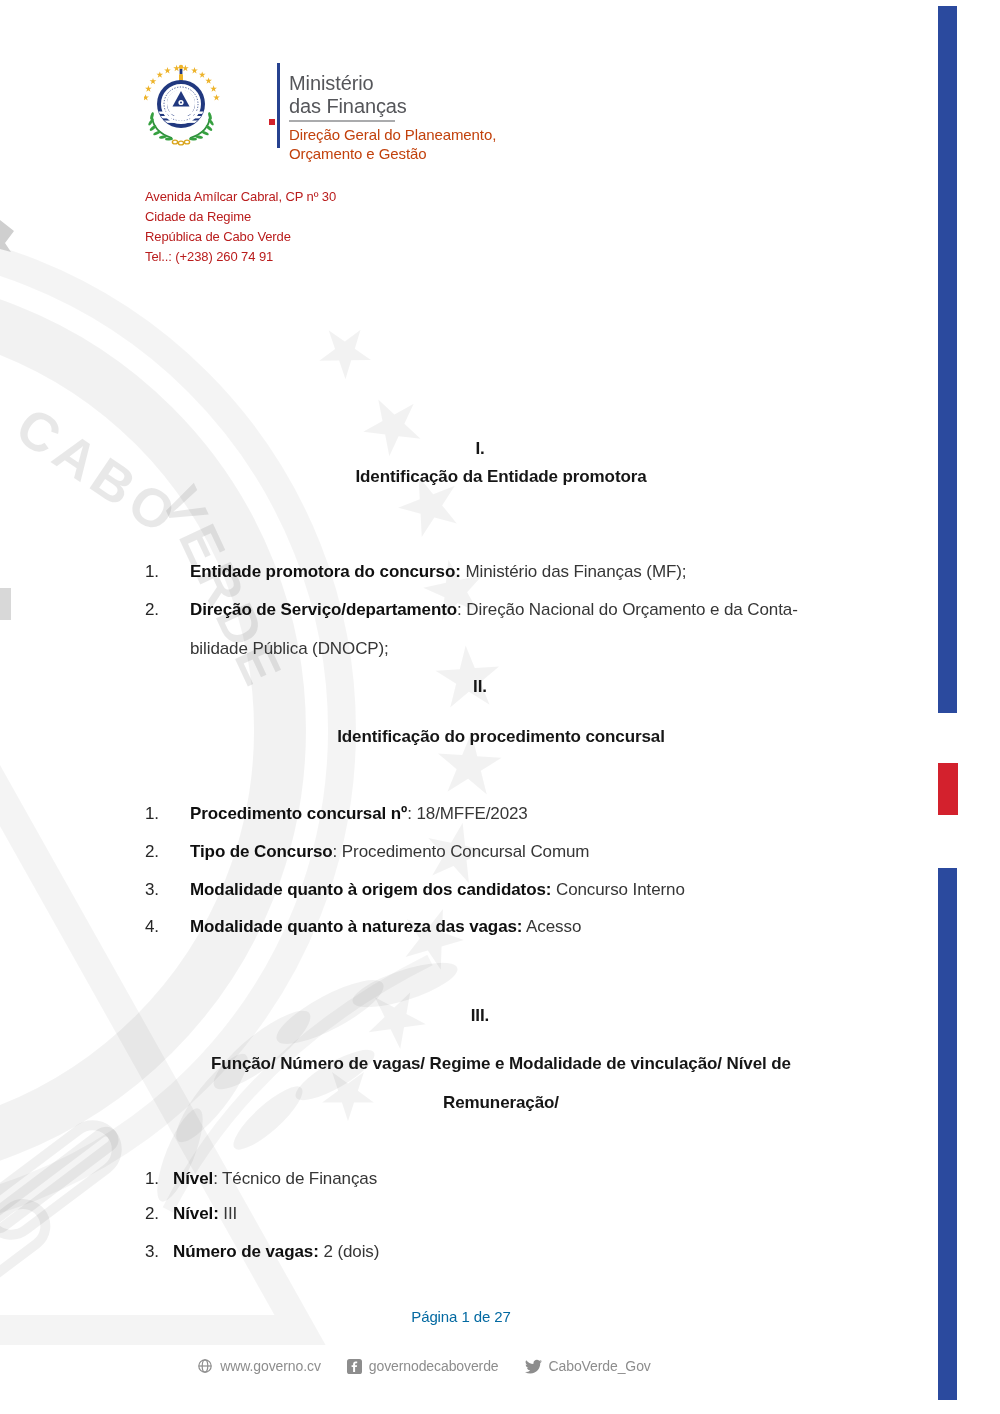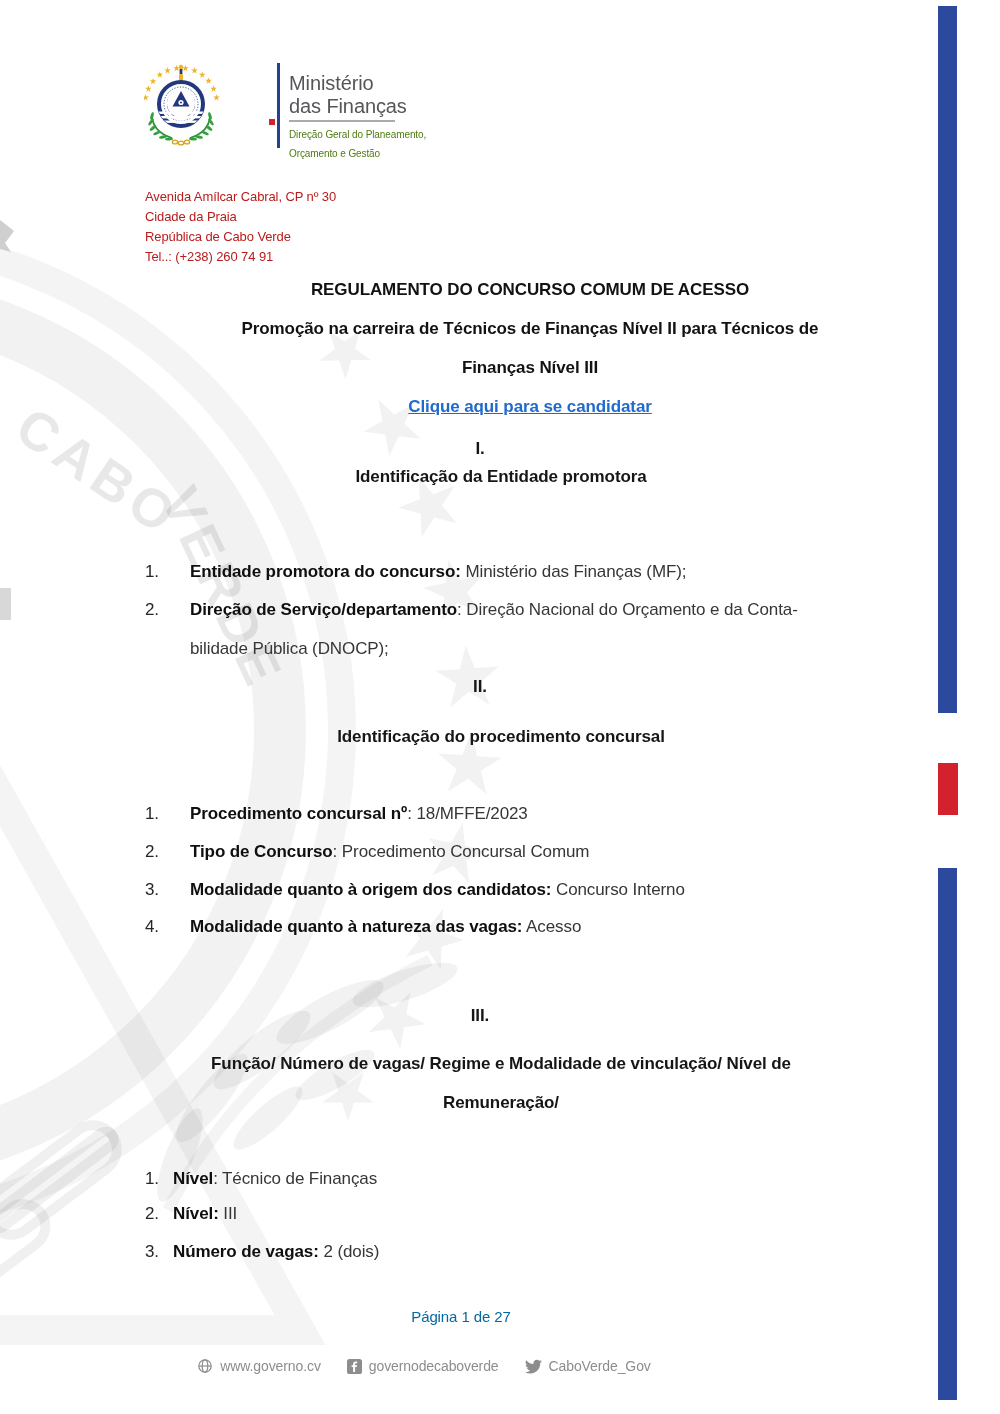--- a/index.html
+++ b/index.html
@@ -14,21 +14,21 @@
   .bar-red{left:938px;top:763px;width:20px;height:52px;background:#d3212d;}
   .bar-blue2{left:938px;top:868px;width:19px;height:532px;background:#2b4a9e;}
 
   
   .emblem{position:absolute;left:144px;top:58px;}
   .divider{position:absolute;left:277px;top:63px;width:3px;height:85px;background:#26418f;}
   .reddot{position:absolute;left:269px;top:119px;width:6px;height:6px;background:#d3222b;}
   .logo-text{position:absolute;left:289px;top:72px;}
   .lt1{font-size:20px;font-weight:400;color:#55565a;line-height:23px;}
   .lt-rule{width:106px;height:2px;background:#aaabad;margin:2px 0 4px 0;}
-  .lt2{font-size:10px;color:#4d7c0f;line-height:18.5px;}
+  .lt2{font-size:15px;color:#c2410c;line-height:18.5px;}
   .address{position:absolute;left:145px;top:159px;font-size:13px;line-height:20px;color:#b91c1c;margin-top:28px;}
 
   
   .titlewrap{position:absolute;left:145px;top:270px;width:770px;text-align:center;}
   .tline{height:39px;line-height:39px;font-size:17px;}
   .b{font-weight:700;color:#121212;}
   .applylink{color:#1f69cf;font-weight:700;text-decoration:underline;cursor:pointer;}
   .cnum{position:absolute;left:145px;width:670px;height:39px;line-height:39px;text-align:center;
         font-weight:700;color:#161616;font-size:17px;}
   .chead{position:absolute;left:145px;width:712px;height:39px;line-height:39px;text-align:center;
@@ -169,31 +169,25 @@
     <div class="logo-text">
       <div class="lt1">Ministério</div>
       <div class="lt1">das Finanças</div>
       <div class="lt-rule"></div>
       <div class="lt2">Direção Geral do Planeamento,</div>
       <div class="lt2">Orçamento e Gestão</div>
     </div>
 
     <div class="address">
       <div>Avenida Amílcar Cabral, CP nº 30</div>
-      <div>Cidade da Praia</div>
+      <div>Cidade da Regime</div>
       <div>República de Cabo Verde</div>
       <div>Tel..: (+238) 260 74 91</div>
     </div>
 
-    <div class="titlewrap">
-      <div class="tline b">REGULAMENTO DO CONCURSO COMUM DE ACESSO</div>
-      <div class="tline b">Promoção na carreira de Técnicos de Finanças Nível II para Técnicos de</div>
-      <div class="tline b">Finanças Nível III</div>
-      <div class="tline"><span class="applylink">Clique aqui para se candidatar</span></div>
-    </div>
 
     <div class="cnum" style="top:429px">I.</div>
     <div class="chead" style="top:457px">Identificação da Entidade promotora</div>
 
     <div class="row" style="top:552px"><span class="num">1.</span><span class="label">Entidade promotora do concurso:</span><span class="val"> Ministério das Finanças (MF);</span></div>
     <div class="row" style="top:590px"><span class="num">2.</span><span class="label">Direção de Serviço/departamento</span><span class="val">: Direção Nacional do Orçamento e da Conta-</span></div>
     <div class="row" style="top:629px"><span class="num"></span><span class="val">bilidade Pública (DNOCP);</span></div>
 
     <div class="cnum" style="top:667px">II.</div>
     <div class="chead" style="top:717px">Identificação do procedimento concursal</div>

